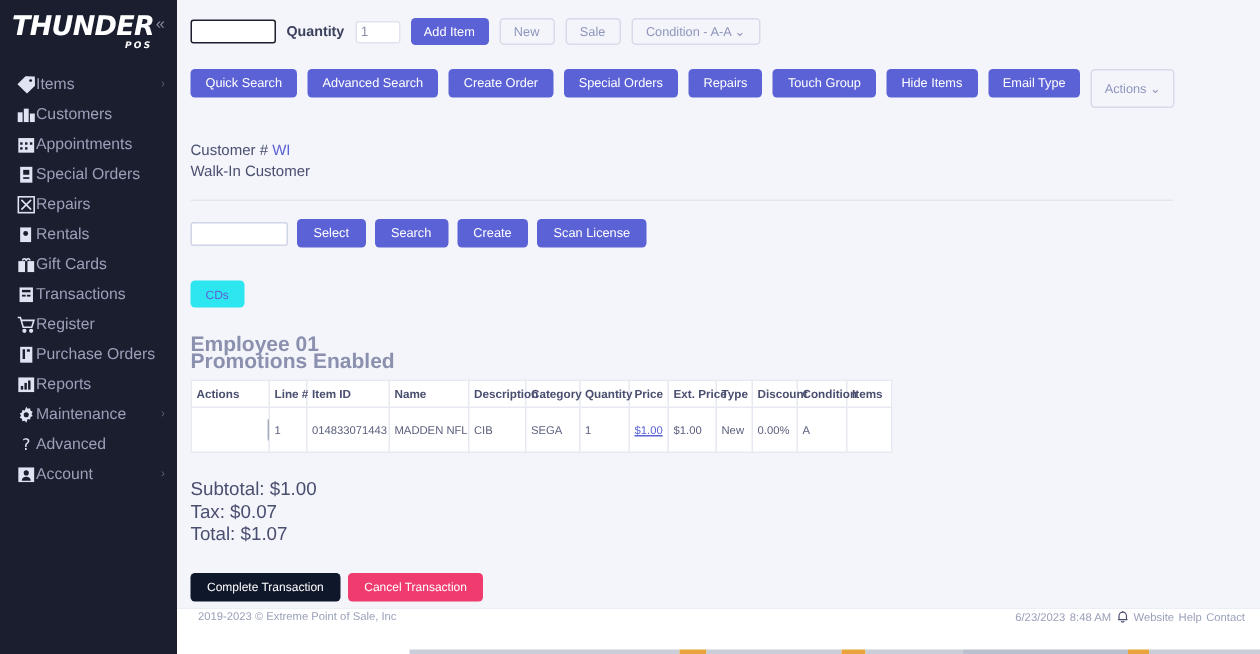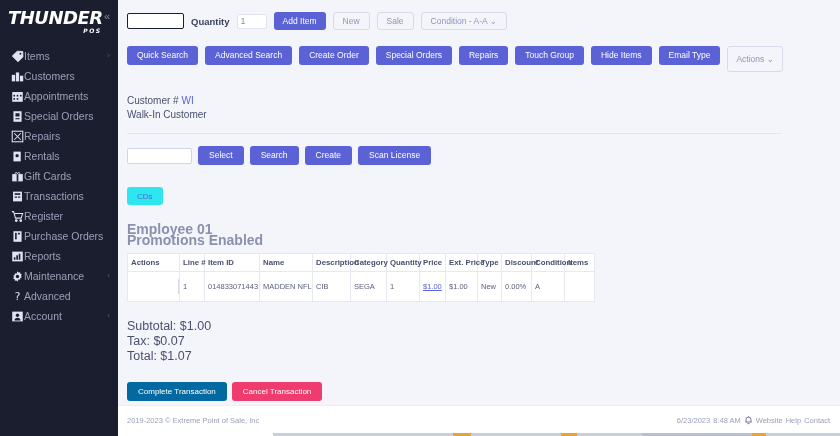--- a/index.html
+++ b/index.html
@@ -144,35 +144,35 @@
     margin-left:47px;
   }
 
   
   .totals { margin-top:17px; }
   .totals div {
     font-size:12.5px; color:#4a4f70; line-height:15px;
   }
   .final-btns { display:flex; gap:5px; margin-top:18px; }
   .btn-complete {
-    background:#0369a1; color:#fff; border:none; border-radius:3px;
+    background:#0f172a; color:#fff; border:none; border-radius:3px;
     height:19px; padding:0 11px; font-size:8px; cursor:pointer;
     font-family:"Liberation Sans", sans-serif;
   }
   .btn-cancel {
     background:#ef3b6d; color:#fff; border:none; border-radius:3px;
     height:19px; padding:0 11px; font-size:8px; cursor:pointer;
     font-family:"Liberation Sans", sans-serif;
   }
 
   
   .footer {
     position:absolute; left:0; right:0; bottom:11px; height:20px;
-    background:#fff; display:flex; align-items:flex-end;
-    padding:0 10px 0 9px; border-top:1px solid #eceef6;
+    background:#fff; display:flex; align-items:flex-start;
+    padding:0 10px 0 14px; border-top:1px solid #eceef6;
   }
   .footer-left { font-size:7.5px; color:#9aa0b9; }
   .footer-right {
     margin-left:auto; display:flex; align-items:center; gap:3px;
     font-size:7.5px; color:#9aa0b9;
   }
   .footer-right .bell { color:#4a4f70; display:flex; align-items:center; }
 
   .bottom-strip {
     position:absolute; left:0; right:0; bottom:0; height:11px;

